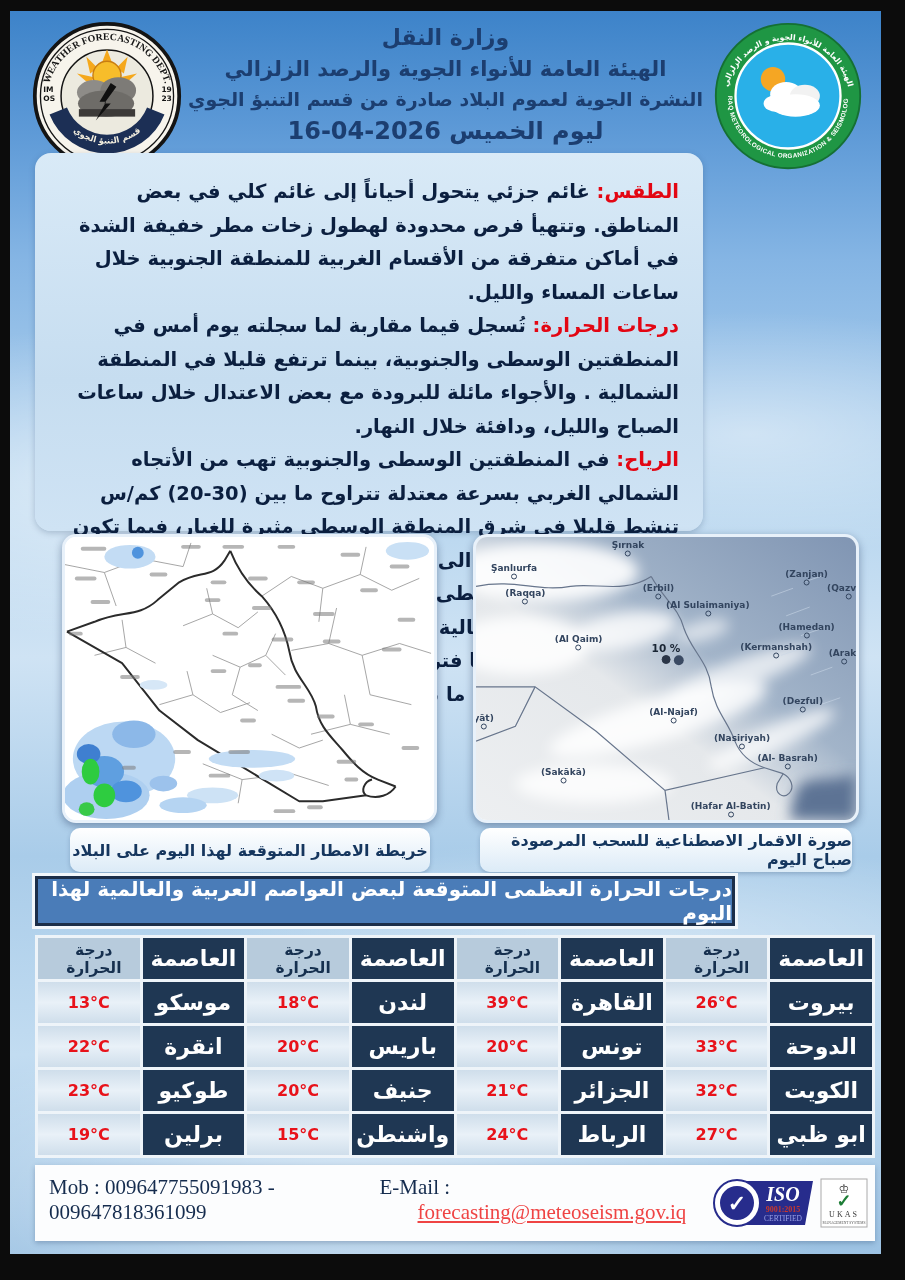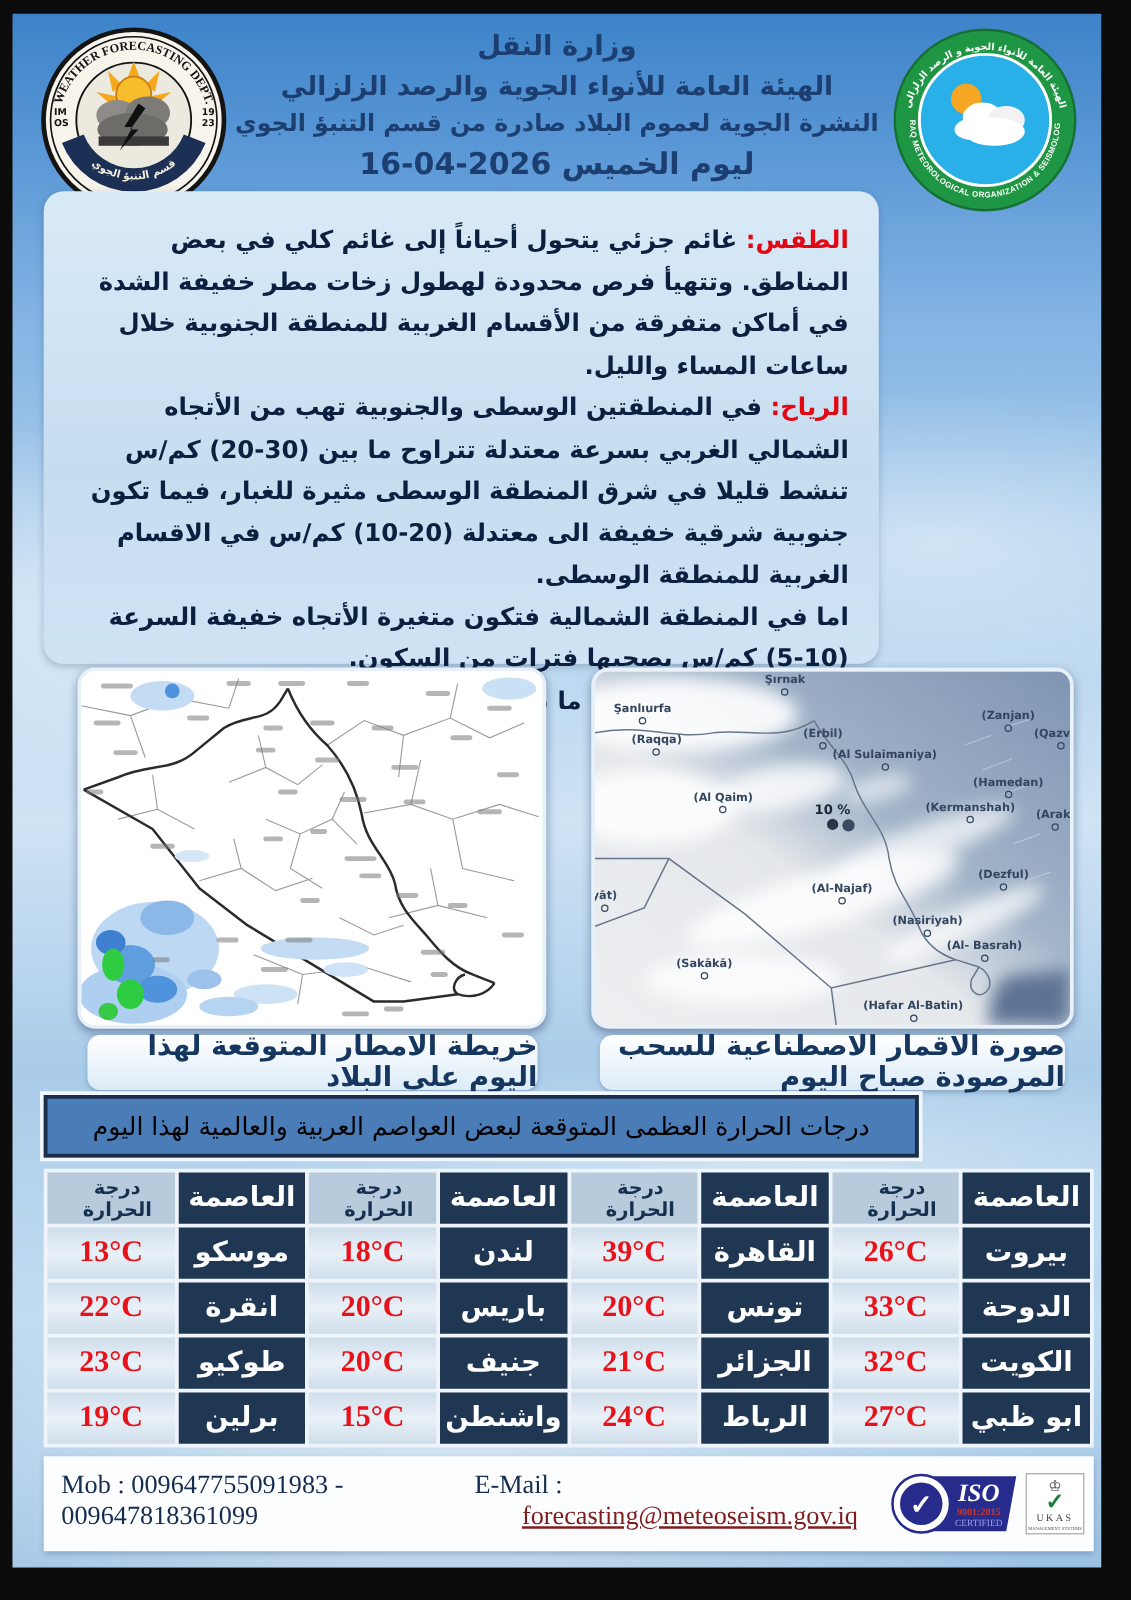--- a/index.html
+++ b/index.html
@@ -39,45 +39,45 @@
   .map-card.sat{left:463px;width:386px;}
   .map-card svg{display:block;width:100%;height:100%;}
   .sat-label{position:absolute;transform:translate(-50%,-50%);font-size:9px;font-weight:700;
     color:#33455f;white-space:nowrap;font-family:"DejaVu Sans",sans-serif;text-align:center;}
   .sat-label::after{content:"";display:block;width:4px;height:4px;border:1px solid #33455f;
     border-radius:50%;margin:1px auto 0 auto;background:transparent;}
   .sat-label.big{font-size:10.5px;color:#1a2534;}
   .sat-label.big::after{background:#2a3547;border-color:#2a3547;width:7px;height:7px;}
   .caption{position:absolute;top:817px;height:44px;border-radius:10px;direction:rtl;
     background:linear-gradient(180deg,#ffffff, #dcebf7);display:flex;align-items:center;justify-content:center;
-    color:#15365e;font-weight:700;font-size:22px;box-shadow:0 2px 4px rgba(30,60,100,.25);}
+    color:#15365e;font-weight:700;font-size:16px;box-shadow:0 2px 4px rgba(30,60,100,.25);}
   .caption.rain{left:60px;width:360px;}
   .caption.sat{left:470px;width:372px;}
   
   .tbl-title{position:absolute;left:25px;top:865px;width:700px;height:50px;
     background:#4a7cb8;border:3px solid #1b2e49;box-shadow:0 0 0 3px #f2f7fb;
     display:flex;align-items:center;justify-content:center;direction:rtl;
-    color:#000000;font-weight:400;font-size:20px;}
+    color:#ffffff;font-weight:700;font-size:20px;}
   table.temps{position:absolute;left:25px;top:924px;width:840px;border-collapse:separate;
     border-spacing:3px;background:#eef4f9;direction:rtl;table-layout:fixed;}
   table.temps td,table.temps th{height:41px;text-align:center;vertical-align:middle;font-weight:700;}
   .c-dark{background:#1f3753;color:#ffffff;font-size:22px;}
   .h-light{background:#b7cbdc;color:#16304f;font-size:15.5px;padding-left:11px;}
-  .c-light{background:linear-gradient(180deg,#cfdeeb,#e9f1f8 50%,#cfdeeb);color:#e8121a;font-size:24px;font-family:Liberation Serif, serif;}
+  .c-light{background:linear-gradient(180deg,#cfdeeb,#e9f1f8 50%,#cfdeeb);color:#e8121a;font-size:16px;}
   .temp{direction:ltr;unicode-bidi:embed;}
   
   .footer{position:absolute;left:25px;top:1154px;width:840px;height:76px;background:#fcfdfe;
     box-shadow:0 2px 5px rgba(30,60,100,.3);font-family:"Liberation Serif",serif;color:#152c4e;}
   .f-line1{position:absolute;left:14px;top:10px;right:170px;display:flex;justify-content:space-between;
     font-size:21px;}
   .f-line2{position:absolute;left:14px;top:44px;right:170px;display:flex;justify-content:space-between;
     align-items:baseline;}
   .f-iso-code{font-size:12.5px;white-space:pre-wrap;}
   .f-cert{font-size:16.5px;}
-  .f-email a{color:#7f1d1d;text-decoration:underline;margin-left:38px;}
+  .f-email a{color:#ef4444;text-decoration:underline;margin-left:38px;}
   .badges{position:absolute;right:6px;top:8px;width:160px;height:60px;}
 </style>
 </head>
 <body>
 
 <div class="frame">
 <div class="page">
 
   <div class="hdr">
     <svg class="seal left" viewBox="0 0 160 160">
@@ -139,20 +139,21 @@
       </text>
       <path id="rsealbot" d="M 16,82 A 64,64 0 0 0 144,82" fill="none"></path>
       <text font-size="6.8" font-weight="bold" fill="#ffffff" letter-spacing="0.4" font-family="Liberation Sans, sans-serif">
         <textPath href="#rsealbot" startOffset="50%" text-anchor="middle">IRAQ METEOROLOGICAL ORGANIZATION &amp; SEISMOLOGY</textPath>
       </text>
     </svg>
   </div>
 
   <div class="bulletin" lang="ar">
     <p><span class="kw">الطقس:</span><span> غائم جزئي يتحول أحياناً إلى غائم كلي في بعض المناطق.  وتتهيأ فرص محدودة لهطول زخات مطر خفيفة الشدة في أماكن متفرقة من الأقسام الغربية للمنطقة الجنوبية خلال ساعات المساء والليل.</span></p>
+    <p><span class="kw">درجات الحرارة:</span><span> تُسجل قيما مقاربة لما سجلته يوم أمس في المنطقتين الوسطى والجنوبية، بينما ترتفع قليلا في المنطقة الشمالية . والأجواء مائلة للبرودة مع بعض الاعتدال خلال ساعات الصباح والليل، ودافئة خلال النهار.</span></p>
     <p><span class="kw">الرياح:</span><span> في المنطقتين الوسطى والجنوبية تهب من الأتجاه الشمالي الغربي بسرعة معتدلة تتراوح ما بين (30-20) كم/س تنشط قليلا في شرق المنطقة الوسطى مثيرة للغبار، فيما تكون جنوبية شرقية خفيفة الى معتدلة (20-10) كم/س في الاقسام الغربية للمنطقة الوسطى.</span></p>
     <p><span>اما في المنطقة الشمالية فتكون متغيرة الأتجاه خفيفة السرعة (10-5) كم/س يصحبها فترات من السكون.</span></p>
     <p><span class="kw">الرؤية الأفقية:</span><span> تتراوح ما بين (10-8) كم، تتردى ما بين (6-4) كم في مناطق الغبار.</span></p>
   </div>
 
   <div class="map-card rain">
     <svg viewBox="0 0 375 287" preserveAspectRatio="none">
       <rect width="375" height="287" fill="#ffffff"></rect>
 
       <g stroke="#9a9a9a" stroke-width="0.9" fill="none">

